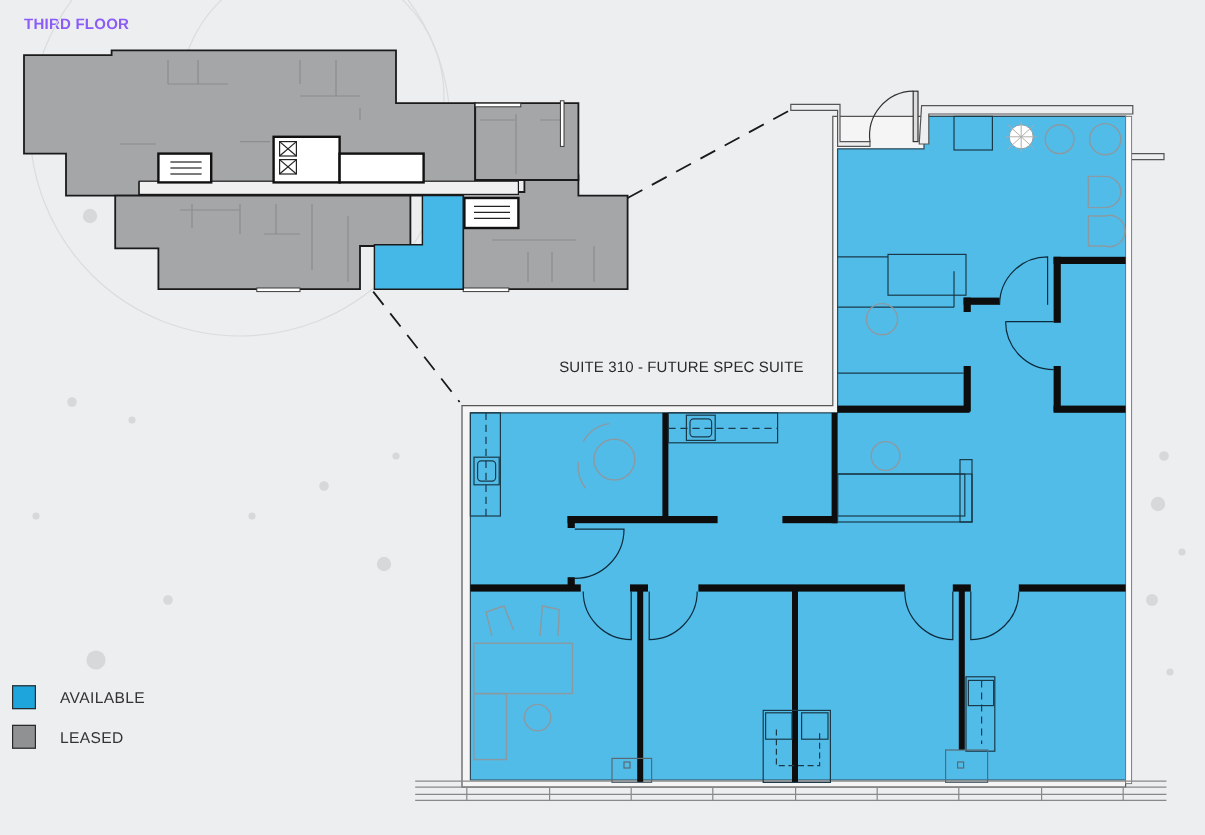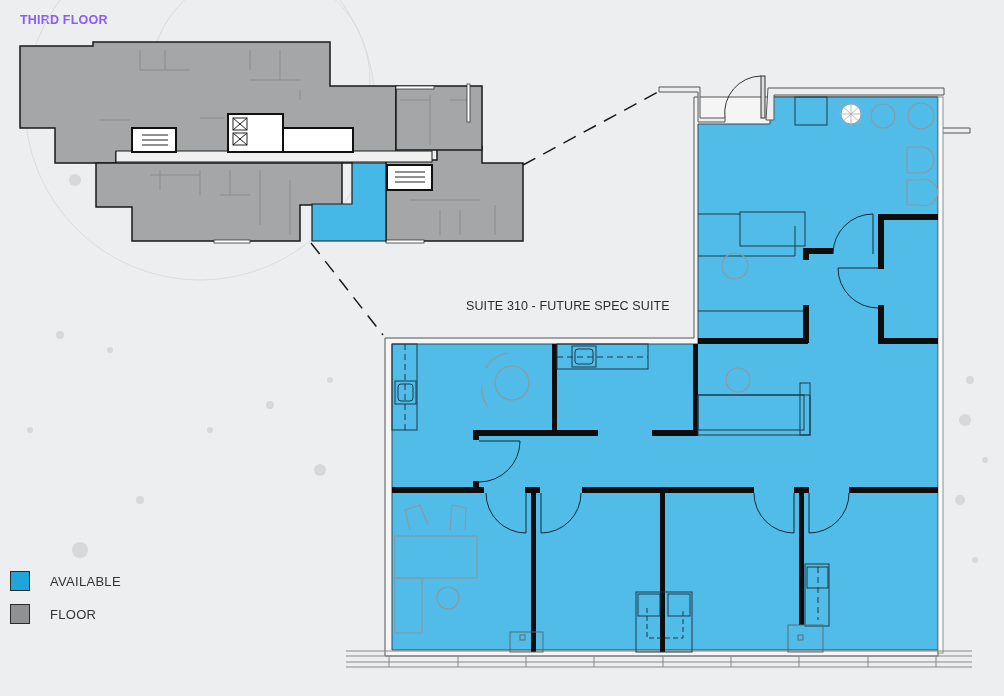--- a/index.html
+++ b/index.html
@@ -236,15 +236,15 @@
 
 <div class="suite-label">SUITE 310 - FUTURE SPEC SUITE</div>
 
 <div class="legend">
   <div class="legend-item">
     <div class="swatch" style="background:#1ea5dc"></div>
     <span class="legend-label">AVAILABLE</span>
   </div>
   <div class="legend-item">
     <div class="swatch" style="background:#8f9193"></div>
-    <span class="legend-label">FLOOR</span>
+    <span class="legend-label">LEASED</span>
   </div>
 </div>
 
 </body></html>

